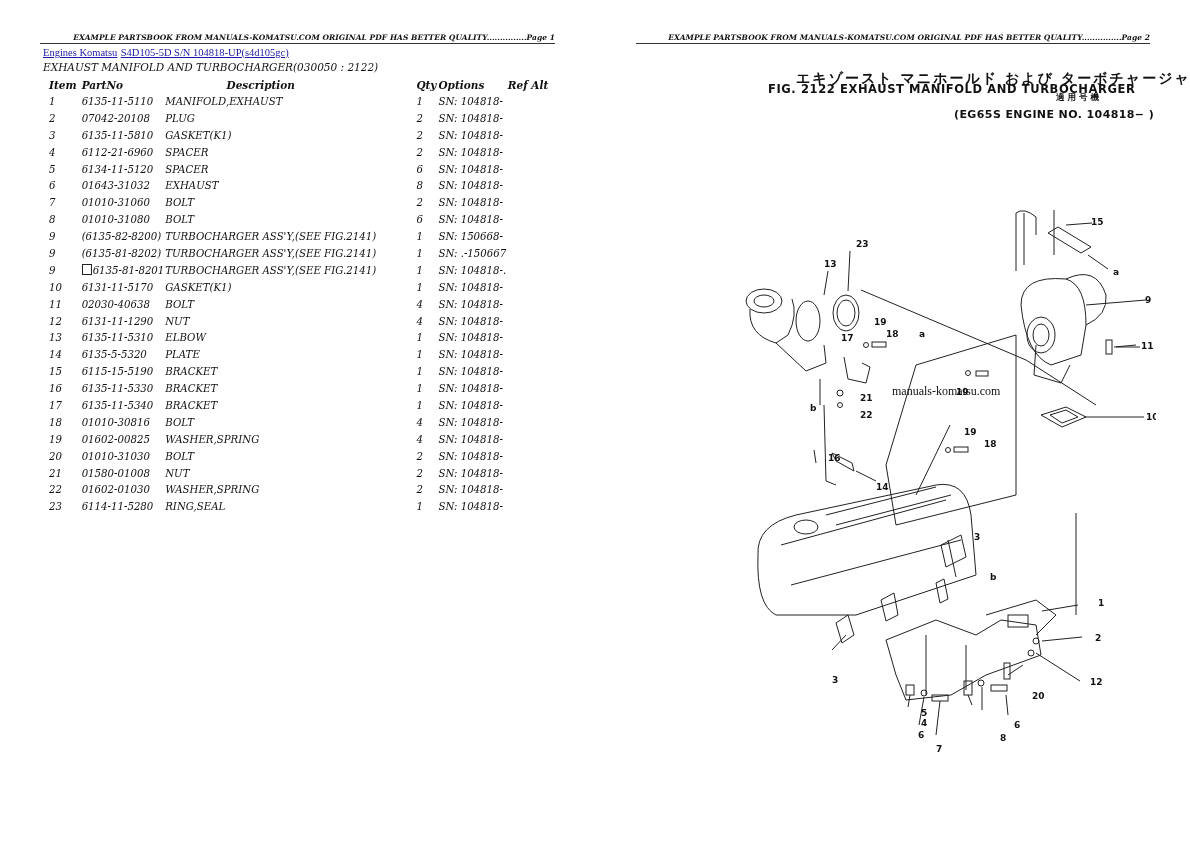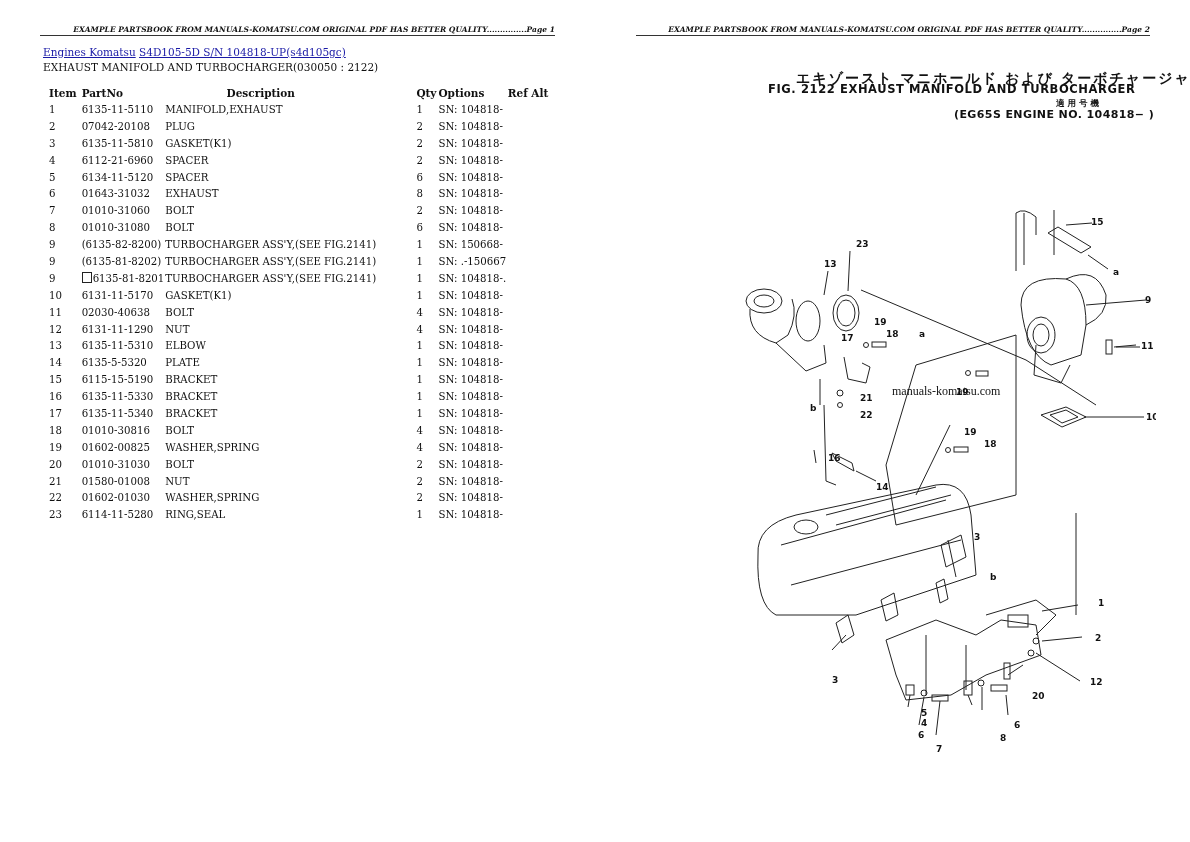--- a/index.html
+++ b/index.html
@@ -1,45 +1,45 @@
 <!DOCTYPE html>
 <html><head>
 <meta charset="utf-8">
 <style>
   html, body { margin:0; padding:0; background:#ffffff; }
   body { width:1190px; height:842px; position:relative; overflow:hidden;
          font-family:"DejaVu Serif","Liberation Serif",serif; color:#111; }
   .page { position:absolute; top:0; }
   .page-left { left:40px; width:515px; }
   .page-right { left:636px; width:514px; }
-  .hdr { position:absolute; top:25px; left:0; right:0; text-align:right;
+  .hdr { position:absolute; top:33px; left:0; right:0; text-align:right;
          font-family:"DejaVu Serif",serif; font-weight:bold; font-style:italic;
          font-size:7.5px; letter-spacing:0.05px; border-bottom:1px solid #333;
          padding-bottom:1px; white-space:nowrap; }
   .crumbs { position:absolute; top:46px; left:3px; font-size:10.5px; white-space:nowrap; }
-  .crumbs a { color:#1a1aa6; text-decoration:underline; cursor:pointer; }
-  .subtitle { position:absolute; top:61px; left:3px; font-size:10.5px; white-space:nowrap; }
-  table.parts { position:absolute; top:84px; left:3px; border-collapse:collapse;
-                font-size:10.2px; }
+  .crumbs a { color:#1a1aa6; text-decoration:underline; cursor:pointer;font-family:Liberation Serif, serif; }
+  .subtitle { position:absolute; top:61px; left:3px; font-size:10.5px; white-space:nowrap;font-style:italic; }
+  table.parts { position:absolute; top:76px; left:3px; border-collapse:collapse;
+                font-size:10.2px;font-style:italic; }
   table.parts th { font-weight:bold; text-align:left; padding:0; height:17px; font-size:10.5px; }
   table.parts td { padding:0; height:16.9px; white-space:nowrap; vertical-align:middle; }
   .c-item { width:35px; padding-left:6px !important; }
   .c-part { width:84px;margin-top:38px; }
   .c-desc { width:210px; }
   .c-qty { width:23px; }
   .c-opt { width:70px; }
   .c-ref { width:60px; }
   th.c-desc { text-align:center !important; padding-right:60px !important; }
   .chk { display:inline-block; width:8px; height:9px; border:1px solid #222;
          vertical-align:-1px; margin-right:1px; }
   .fig-jp { position:absolute; top:70px; left:160px; font-family:"DejaVu Sans",sans-serif;
             font-size:14px; font-weight:bold; letter-spacing:2px; white-space:nowrap; }
   .fig-title { position:absolute; top:82px; left:112px; font-family:"DejaVu Sans",sans-serif;
                font-size:11.5px; font-weight:bold; letter-spacing:0.6px; white-space:nowrap;margin-left:20px; }
-  .fig-jp2 { position:absolute; top:98px; left:420px; font-family:Liberation Mono, monospace;
+  .fig-jp2 { position:absolute; top:92px; left:420px; font-family:Liberation Mono, monospace;
              font-size:8.5px; font-weight:bold; letter-spacing:3px; white-space:nowrap; }
   .fig-sub { position:absolute; top:108px; left:318px; font-family:"DejaVu Sans",sans-serif;
              font-size:11px; font-weight:bold; letter-spacing:0.4px; white-space:nowrap; }
   svg.diagram { position:absolute; top:195px; left:100px; }
   .callout { font-family:"DejaVu Sans",sans-serif; font-size:9px; font-weight:bold; fill:#111; }
   .watermark { position:absolute; top:384px; left:256px; font-family:Liberation Serif, serif;
                font-size:12px; color:#111; white-space:nowrap; background:rgba(255,255,255,0.0); }
 </style>
 </head>
 <body>

